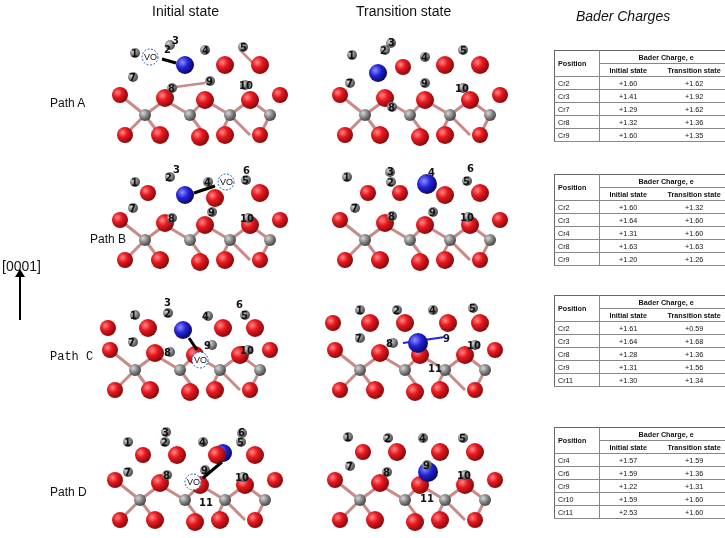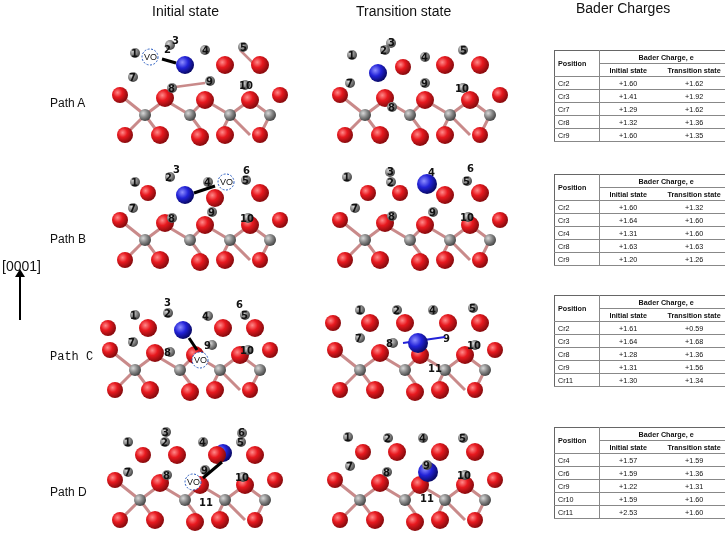--- a/index.html
+++ b/index.html
@@ -19,27 +19,27 @@
   .tbl td.pos, .tbl th.pos { text-align:left; border-right:1px solid #888; }
   .tbl tr.sub th { font-weight:bold; border-top:1px solid #888; }
   text.lbl { font-family:"DejaVu Sans", sans-serif; font-weight:bold; font-size:10px; fill:#111; }
   text.vo { font-family:"Liberation Sans", sans-serif; font-size:9px; fill:#111; }
 </style>
 </head>
 <body>
 
 <div class="col-head" style="left:152px; top:3px;">Initial state</div>
 <div class="col-head" style="left:356px; top:3px;">Transition state</div>
-<div class="col-head" style="left:576px; top:0px;">Bader Charges</div>
+<div class="col-head" style="left:576px; top:8px;font-style:italic;">Bader Charges</div>
 
 <div class="axis-label">[0001]</div>
 <div class="axis-arrow"></div>
 
 <div class="path-label" style="top:96px;text-align:center;">Path A</div>
-<div class="path-label" style="top:232px;">Path B</div>
+<div class="path-label" style="top:232px;margin-left:40px;">Path B</div>
 <div class="path-label" style="top:350px;font-family:Liberation Mono, monospace;">Path C</div>
 <div class="path-label" style="top:485px;text-align:center;">Path D</div>
 
 <svg width="0" height="0" style="position:absolute">
   <defs>
     <radialGradient id="gO" cx="35%" cy="35%" r="65%">
       <stop offset="0%" stop-color="#ff8a8a"></stop>
         <stop offset="45%" stop-color="#e8191f"></stop>
         <stop offset="100%" stop-color="#8a0b0e"></stop>
     </radialGradient>

